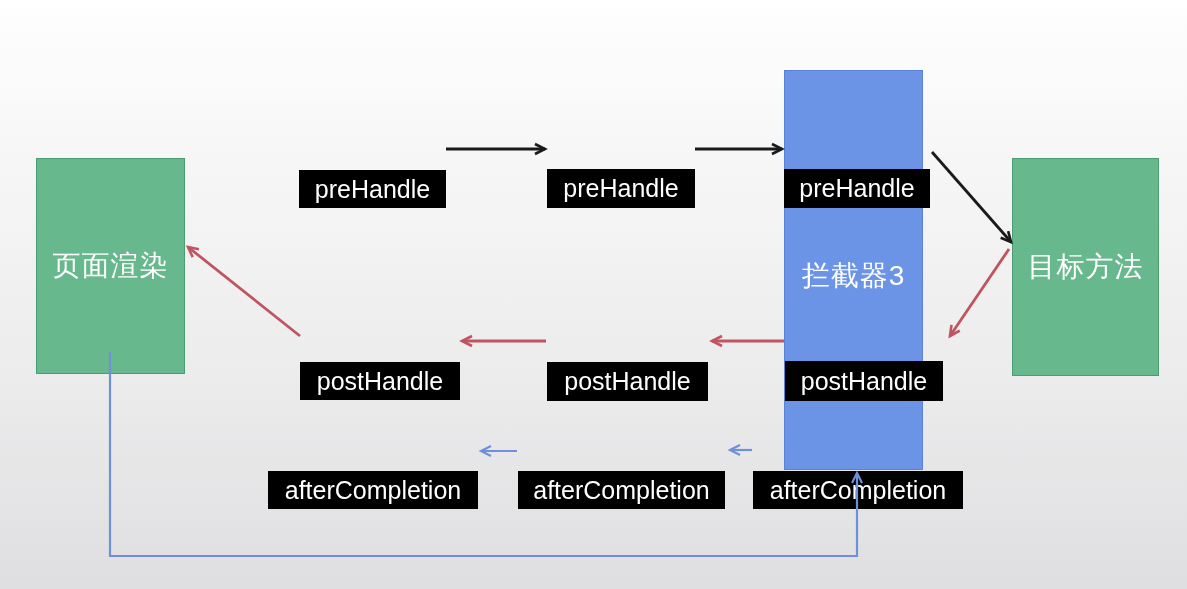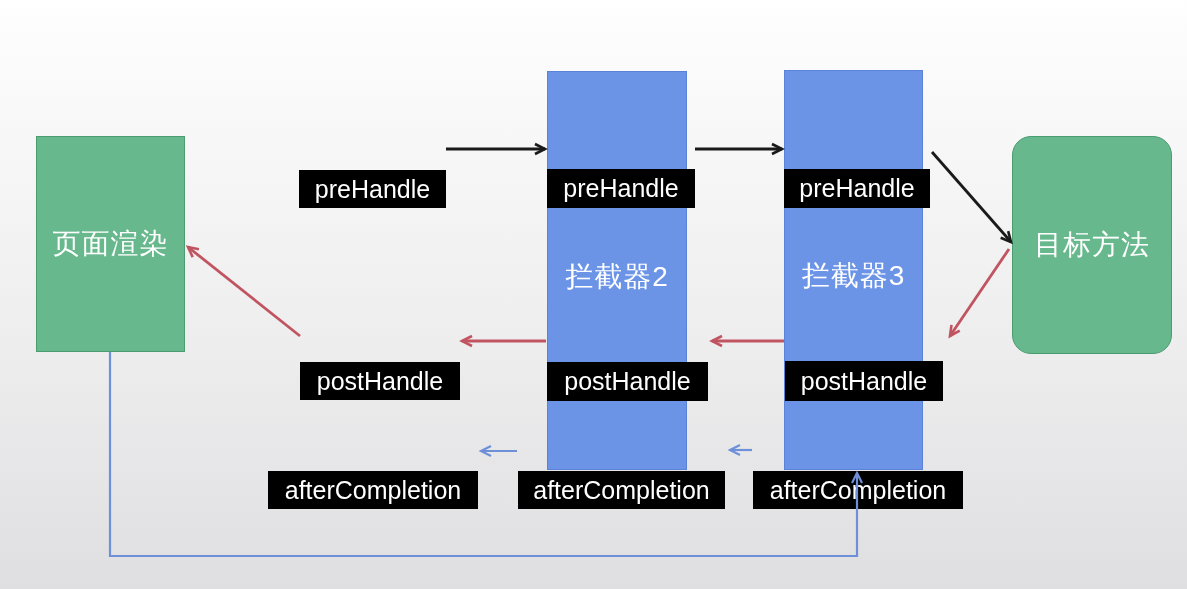--- a/index.html
+++ b/index.html
@@ -42,20 +42,21 @@
     position:absolute;
     background:var(--node-fill);
     border:1px solid var(--node-border);
     box-sizing:border-box;
     display:flex;
     align-items:center;
     justify-content:center;
     color:#ffffff;
     font-size:28px;
     letter-spacing:1px;
+    margin-top:22px;
   }
   .black-label{
     position:absolute;
     background:var(--label-bg);
     color:var(--label-text);
     display:flex;
     align-items:center;
     justify-content:center;
     font-size:25px;
     box-sizing:border-box;
@@ -72,31 +73,28 @@
   .st-post{stroke:var(--arrow-posthandle);fill:none;}
   .st-after{stroke:var(--arrow-aftercompletion);fill:none;}
   .w-thick{stroke-width:2.8px;}
   .w-thin{stroke-width:2.2px;}
 </style>
 </head>
 <body>
 
 <div id="canvas">
 
-  <div class="col" style="left:547px;top:71px;width:140px;height:399px;">
-    <div class="col-title">拦截器2</div>
-  </div>
   <div class="col" style="left:784px;top:70px;width:139px;height:400px;">
     <div class="col-title">拦截器3</div>
   </div>
 
   <div class="green-node" style="left:36px;top:136px;width:149px;height:216px;">
     <span>页面渲染</span>
   </div>
-  <div class="green-node" style="left:1012px;top:136px;width:160px;height:218px;border-radius:19px;">
+  <div class="green-node" style="left:1012px;top:136px;width:147px;height:218px;">
     <span>目标方法</span>
   </div>
 
   <div class="black-label" style="left:299px;top:130px;width:147px;height:38px;">preHandle</div>
   <div class="black-label" style="left:547px;top:129px;width:148px;height:39px;">preHandle</div>
   <div class="black-label" style="left:784px;top:129px;width:146px;height:39px;">preHandle</div>
 
   <div class="black-label" style="left:300px;top:322px;width:160px;height:38px;">postHandle</div>
   <div class="black-label" style="left:547px;top:322px;width:161px;height:39px;">postHandle</div>
   <div class="black-label" style="left:785px;top:321px;width:158px;height:40px;">postHandle</div>

